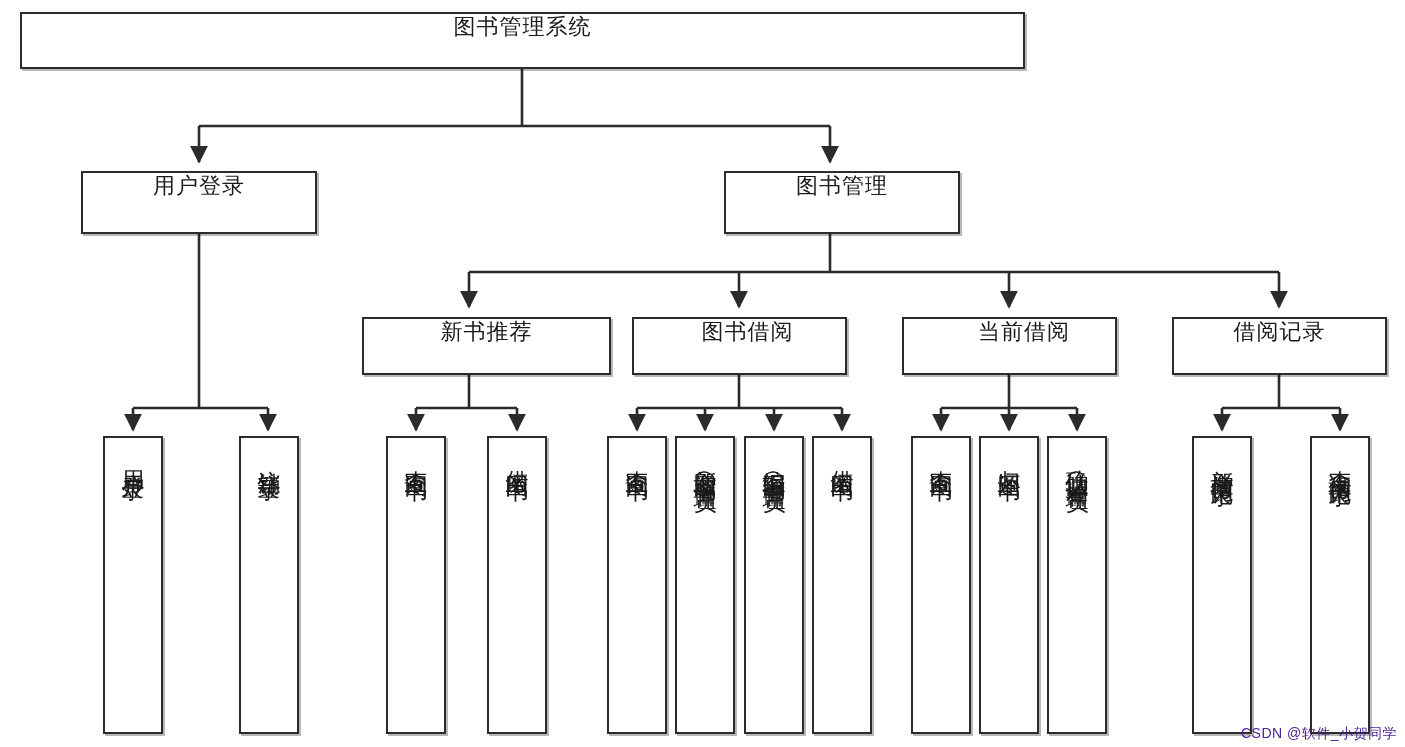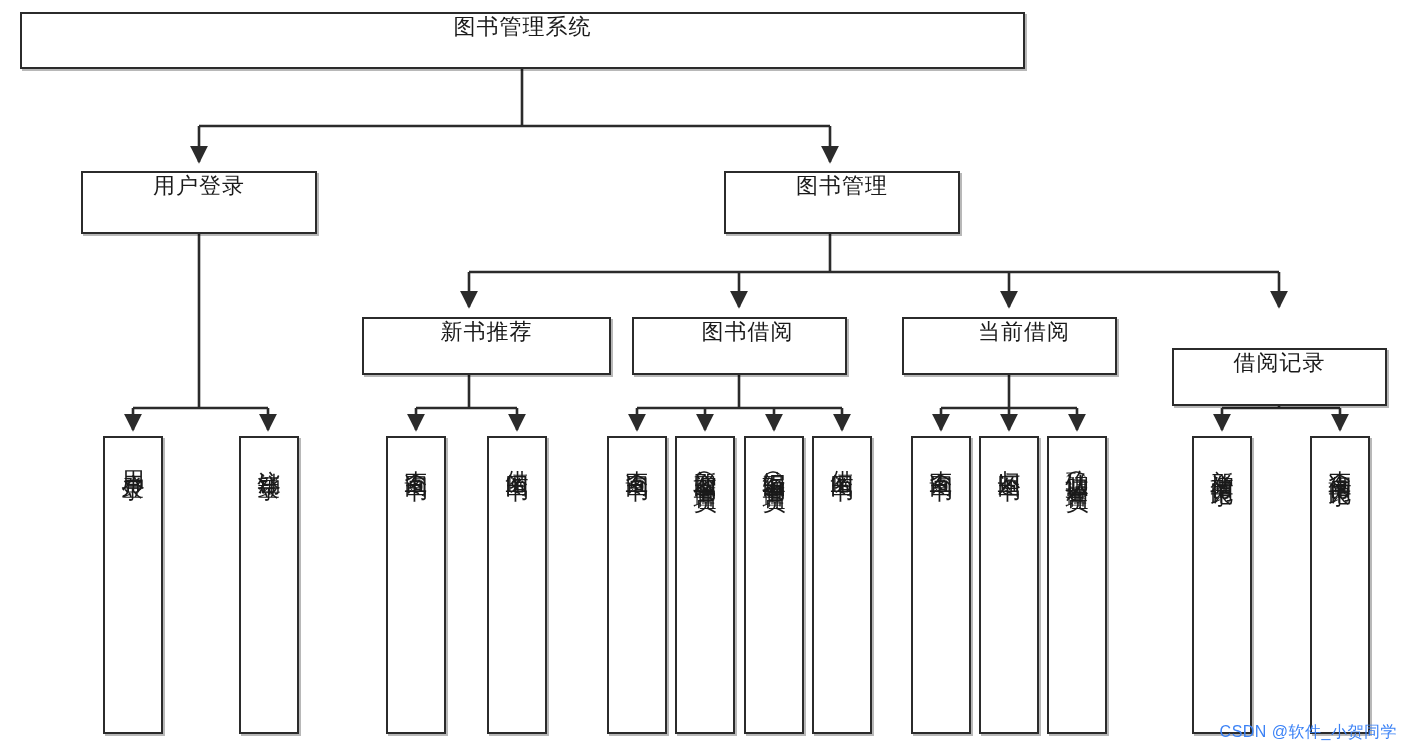--- a/index.html
+++ b/index.html
@@ -55,22 +55,22 @@
     text-orientation: upright;
     font-size: 23px;
     letter-spacing: 3px;
     line-height: 1;
     white-space: nowrap;
   }
   .watermark {
     position: absolute;
     right: 8px;
     bottom: 4px;
-    font-size: 16px;
-    color: #3b82f6;
+    font-size: 14px;
+    color: #4c1d95;
     letter-spacing: 0.5px;
     white-space: nowrap;
   }
 </style>
 </head>
 <body>
 
 <div id="diagram-root">
 
   <svg class="edges" viewBox="0 0 1405 747" xmlns="http://www.w3.org/2000/svg">
@@ -136,21 +136,21 @@
 
   <div class="node" style="left:362px; top:317px; width:249px; height:58px;">
     <span class="node-label">新书推荐</span>
   </div>
   <div class="node" style="left:632px; top:317px; width:215px; height:58px;padding-left:16px;">
     <span class="node-label">图书借阅</span>
   </div>
   <div class="node" style="left:902px; top:317px; width:215px; height:58px;padding-left:29px;">
     <span class="node-label">当前借阅</span>
   </div>
-  <div class="node" style="left:1172px; top:317px; width:215px; height:58px;margin-top:31px;">
+  <div class="node" style="left:1172px; top:317px; width:215px; height:58px;">
     <span class="node-label">借阅记录</span>
   </div>
 
   <div class="node vertical" style="left:103px; top:436px; width:60px; height:298px;">
     <span class="node-label">用户登录</span>
   </div>
   <div class="node vertical" style="left:239px; top:436px; width:60px; height:298px;">
     <span class="node-label">注销登录</span>
   </div>
 

